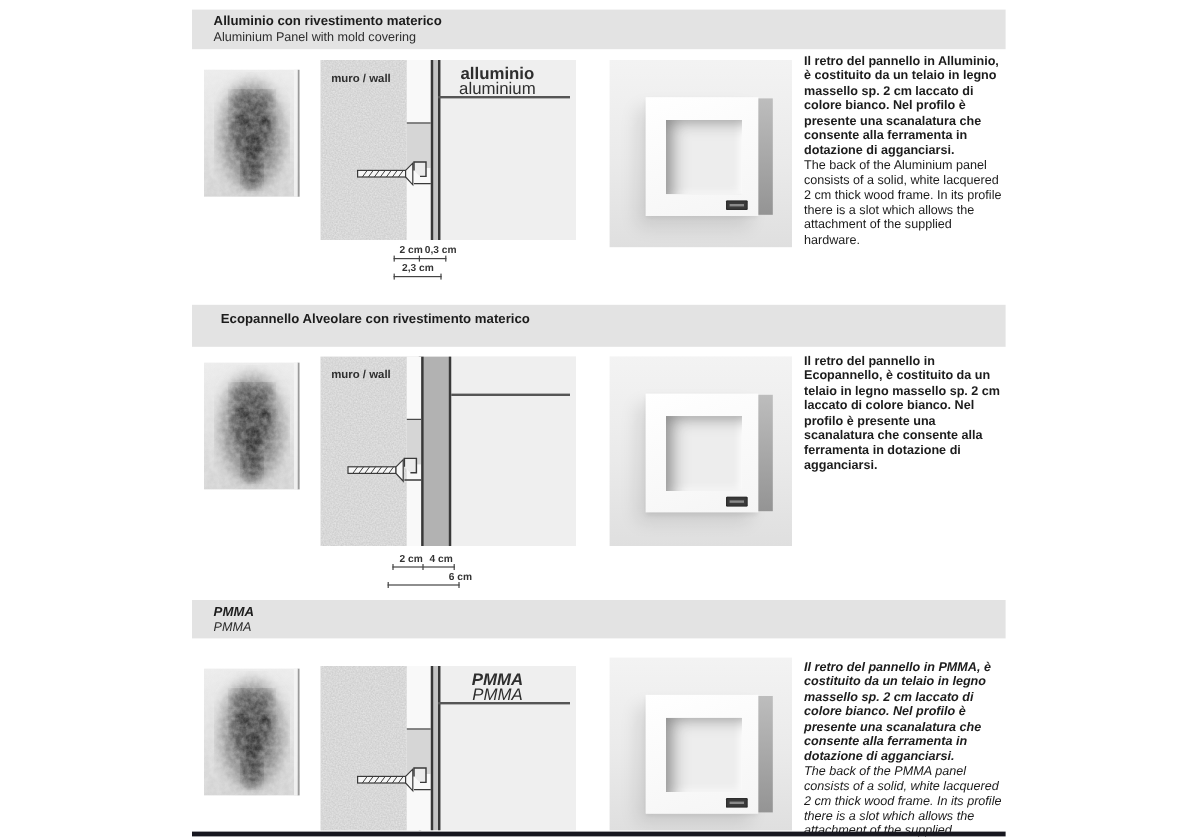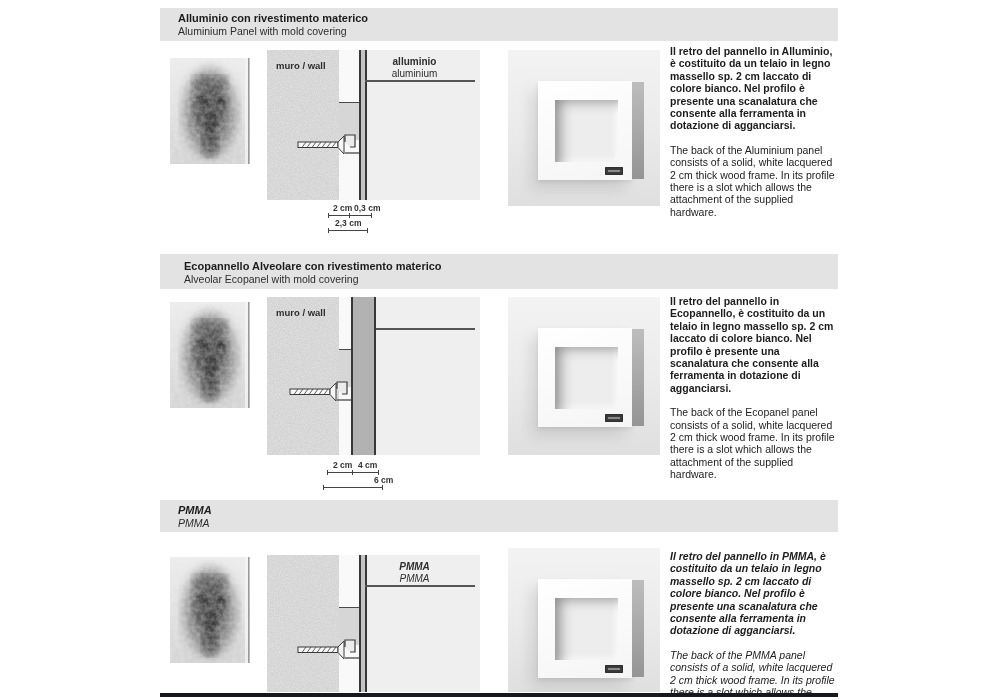--- a/index.html
+++ b/index.html
@@ -45,21 +45,21 @@
   .panel { position:absolute; top:0; bottom:0; border-left:2px solid #383838;
            border-right:2px solid #383838; }
   .sec1 .panel, .sec3 .panel { left:92px; width:8px;  background:#c4c4c4; }
   .sec2 .panel { left:84px; width:25px; background:#b2b2b2; }
   .screw { position:absolute; top:82px; }
   .sec1 .screw, .sec3 .screw { left:28px; }
   .sec2 .screw { left:20px; }
   .leader { position:absolute; height:1.5px; background:#555; top:30px; }
   .sec1 .leader, .sec3 .leader { left:98px;  width:110px; }
   .sec2 .leader { left:109px; width:99px; top:31px; }
-  .panel-label { position:absolute; top:6px; text-align:center; font-size:10px;
+  .panel-label { position:absolute; top:6px; text-align:center; font-size:14px;
                  color:#2e2e2e; line-height:11.5px; }
   .sec1 .panel-label, .sec3 .panel-label { left:100px; width:95px; }
   .sec2 .panel-label { left:85px; width:125px; }
   .pl-it { font-weight:bold; }
 
   
   .dims { position:absolute; width:70px; height:32px; font-size:8.5px; font-weight:bold; color:#333; }
   .sec1 .dims { left:167px; top:204px; }
   .sec2 .dims { left:163px; top:215px; }
   .dim-txt { position:absolute; white-space:nowrap; }
@@ -92,21 +92,21 @@
   .ph-plaque { position:absolute; left:97px; top:117px; width:18px; height:8px;
                background:#3c3c3c; border-radius:1px; box-shadow:inset 0 0 2px #111; }
   .ph-plaque::after { content:''; position:absolute; left:3px; top:3px; width:12px; height:2px;
                       background:#8a8a8a; }
 
   
   .bodytext { position:absolute; left:510px; width:168px; font-size:10.5px;
               line-height:12.4px; color:#1c1c1c; }
   .sec1 .bodytext { top:45px; } .sec2 .bodytext { top:49px; } .sec3 .bodytext { top:58px; }
   .bodytext .it { font-weight:bold; }
-  .bodytext .en { margin-top:12px; }
+  .bodytext .en { }
 
   .page-edge { position:absolute; left:160px; top:693px; width:678px; height:4px;
                background:#17171f; }
   .hidden-defs { position:absolute; width:0; height:0; }
 </style>
 </head>
 <body>
 
 <svg class="hidden-defs" aria-hidden="true">
   <defs>
@@ -207,21 +207,20 @@
 
     <div class="bodytext">
       <p class="it">Il retro del pannello in Alluminio, è costituito da un telaio in legno massello sp. 2 cm laccato di colore bianco.  Nel profilo è presente una scanalatura che consente alla ferramenta in dotazione di agganciarsi.</p>
       <p class="en">The back of the Aluminium panel consists of a solid, white lacquered 2 cm thick wood frame.  In its profile there is a slot which allows the attachment of the supplied hardware.</p>
     </div>
   </section>
 
   <section class="sec2">
     <div class="sec-header">
       <div class="hdr-title">Ecopannello Alveolare con rivestimento materico</div>
-      <div class="hdr-sub">Alveolar Ecopanel with mold covering</div>
     </div>
 
     <div class="artwork">
       <svg width="80" height="106">
         <rect width="80" height="106" fill="url(#g-art)"></rect>
         <ellipse cx="40" cy="55" rx="26" ry="44" fill="#777" filter="url(#f-b6)"></ellipse>
         <rect x="24" y="18" width="32" height="14" fill="#555" filter="url(#f-b4)"></rect>
         <ellipse cx="40" cy="50" rx="16" ry="26" fill="#3a3a3a" filter="url(#f-b4)"></ellipse>
         <circle cx="32" cy="44" r="4.5" fill="#141414" filter="url(#f-b2)"></circle>
         <circle cx="50" cy="44" r="4.5" fill="#141414" filter="url(#f-b2)"></circle>
@@ -271,21 +270,20 @@
 
     <div class="photo">
       <div class="ph-frame"></div>
       <div class="ph-depth"></div>
       <div class="ph-open"></div>
       <div class="ph-plaque"></div>
     </div>
 
     <div class="bodytext">
       <p class="it">Il retro del pannello in Ecopannello, è costituito da un telaio in legno massello sp. 2 cm laccato di colore bianco.  Nel profilo è presente una scanalatura che consente alla ferramenta in dotazione di agganciarsi.</p>
-      <p class="en">The back of the Ecopanel panel consists of a solid, white lacquered 2 cm thick wood frame.  In its profile there is a slot which allows the attachment of the supplied hardware.</p>
     </div>
   </section>
 
   <section class="sec3">
     <div class="sec-header">
       <div class="hdr-title">PMMA</div>
       <div class="hdr-sub">PMMA</div>
     </div>
 
     <div class="artwork">

